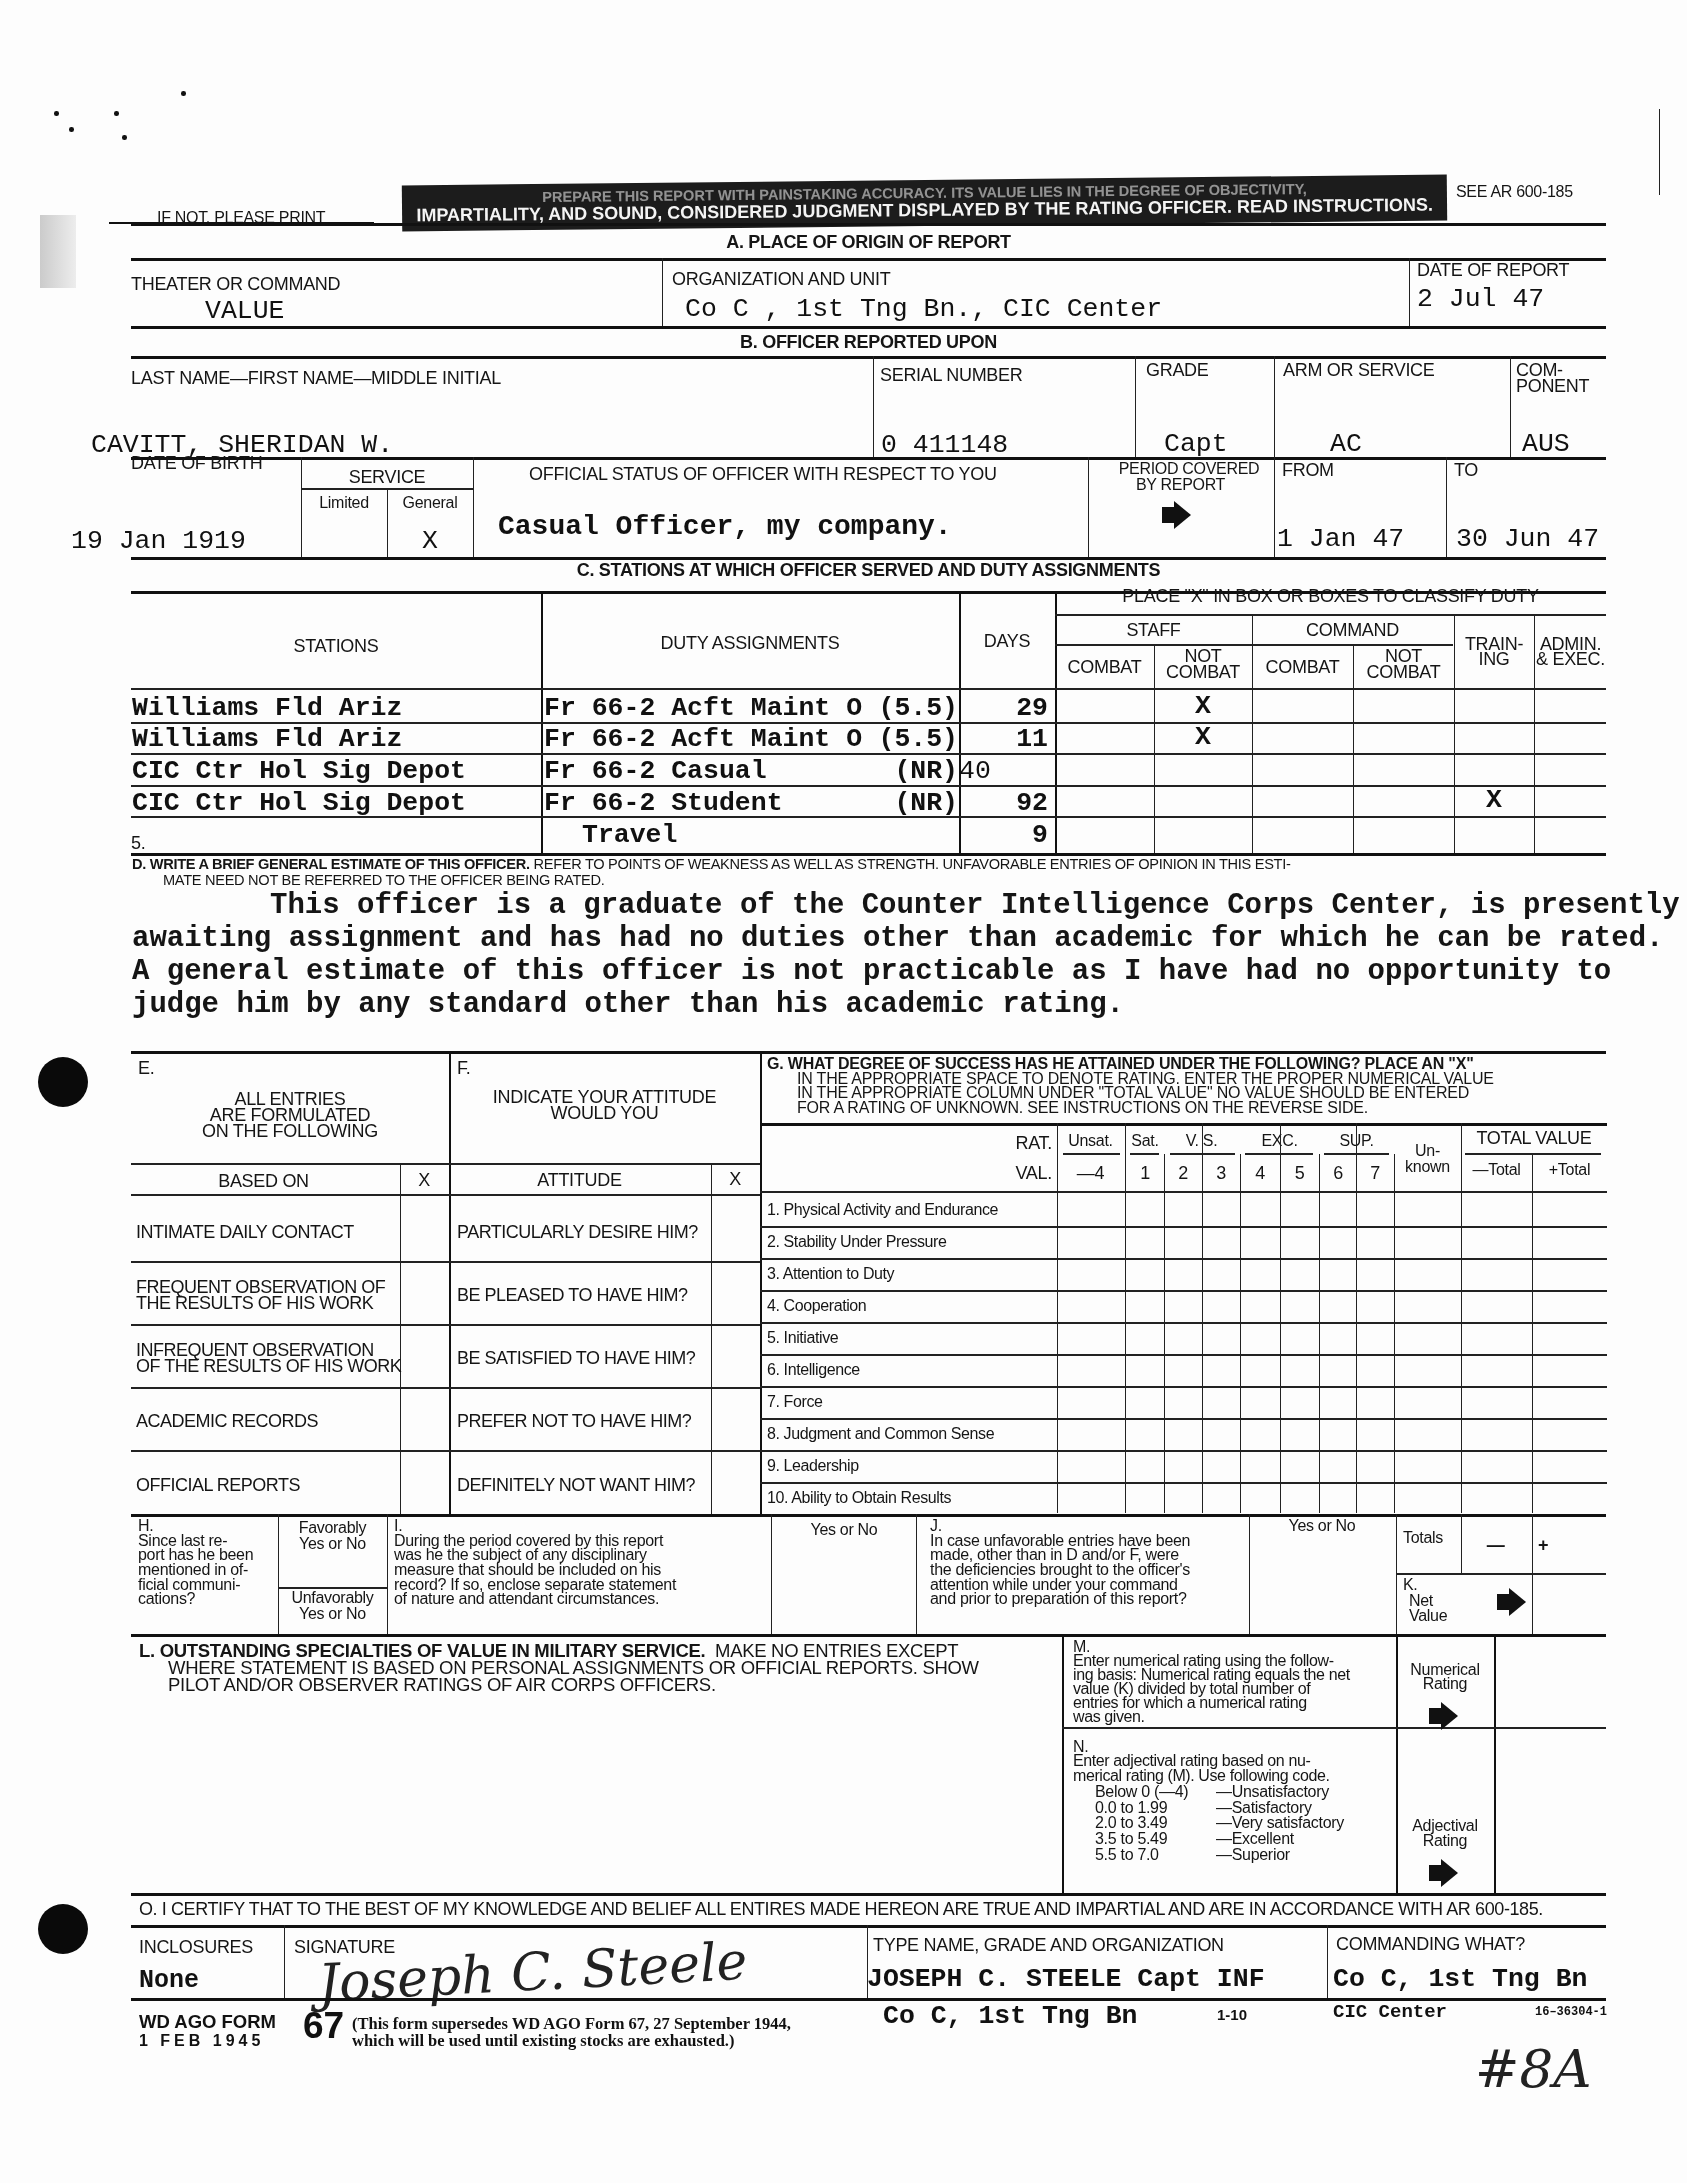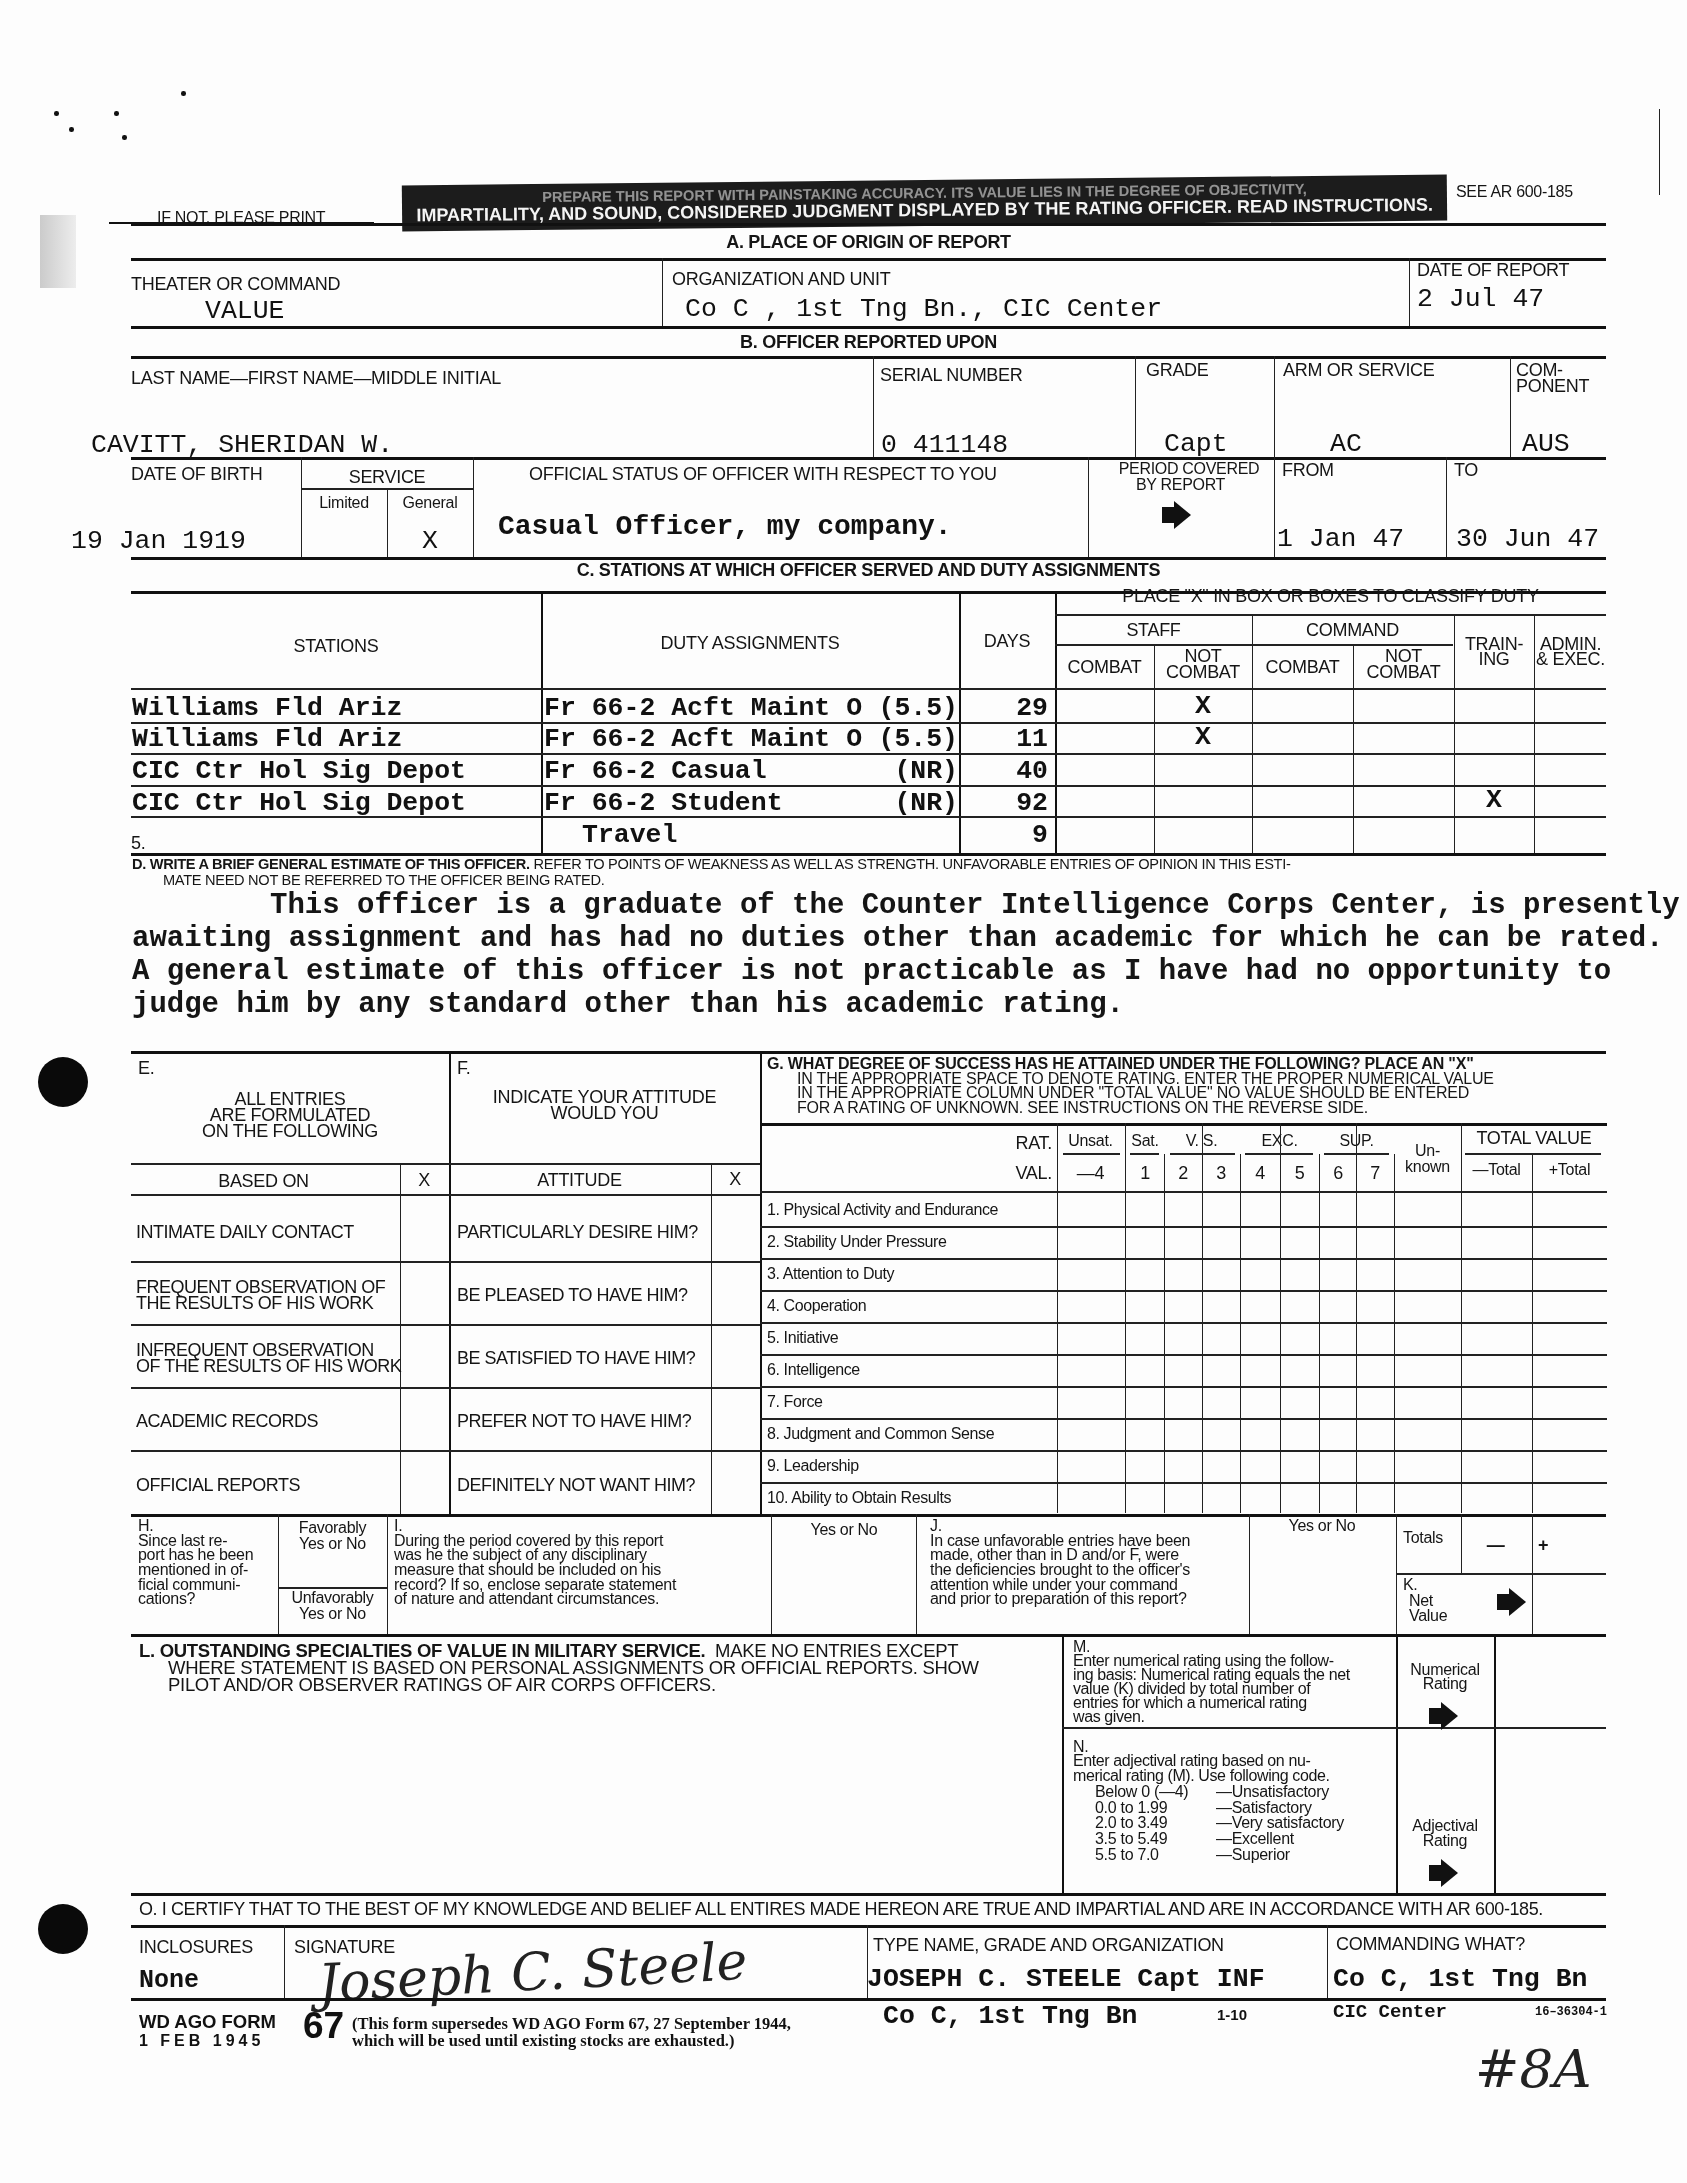--- a/index.html
+++ b/index.html
@@ -76,21 +76,21 @@
 <div class="vthin" style="left:1274px;top:356px;height:103px"></div>
 <div class="abs lbl" style="left:1283px;top:361px">ARM OR SERVICE</div>
 <div class="abs typed-n" style="left:1330px;top:429px">AC</div>
 <div class="vthin" style="left:1510px;top:356px;height:103px"></div>
 <div class="abs lbl" style="left:1516px;top:361px">COM-</div>
 <div class="abs lbl" style="left:1516px;top:377px">PONENT</div>
 <div class="abs typed-n" style="left:1522px;top:429px">AUS</div>
 
 <div class="hline" style="left:131px;top:457px;width:1475px"></div>
 
-<div class="abs lbl" style="left:131px;top:465px">DATE OF BIRTH</div>
+<div class="abs lbl" style="left:131px;top:454px">DATE OF BIRTH</div>
 <div class="abs typed-n" style="left:71px;top:526px">19 Jan 1919</div>
 <div class="vthin" style="left:301px;top:457px;height:103px"></div>
 <div class="abs lbl c" style="left:301px;top:468px;width:172px">SERVICE</div>
 <div class="hthin" style="left:301px;top:488px;width:172px"></div>
 <div class="abs lbl c small" style="left:301px;top:495px;width:86px">Limited</div>
 <div class="vthin" style="left:387px;top:488px;height:71px"></div>
 <div class="abs lbl c small" style="left:387px;top:495px;width:86px">General</div>
 <div class="abs typed-n c" style="left:387px;top:526px;width:86px">X</div>
 <div class="vthin" style="left:473px;top:457px;height:103px"></div>
 <div class="abs lbl" style="left:529px;top:465px">OFFICIAL STATUS OF OFFICER WITH RESPECT TO YOU</div>
@@ -259,21 +259,21 @@
 <div class="abs xmark c" style="left:1055px;top:722px;width:99px"></div>
 <div class="abs xmark c" style="left:1154px;top:722px;width:98px">X</div>
 <div class="abs xmark c" style="left:1252px;top:722px;width:101px"></div>
 <div class="abs xmark c" style="left:1353px;top:722px;width:101px"></div>
 <div class="abs xmark c" style="left:1454px;top:722px;width:80px"></div>
 <div class="abs xmark c" style="left:1534px;top:722px;width:73px"></div>
 <div class="hthin" style="left:131px;top:753px;width:1475px"></div>
 <div class="abs typed-n" style="left:132px;top:756px;font-weight:bold;font-size:26.5px">CIC Ctr Hol Sig Depot</div>
 <div class="abs typed-n" style="left:544px;top:756px;font-weight:bold;font-size:26.5px">Fr 66-2 Casual</div>
 <div class="abs typed-n" style="left:872px;top:756px;font-weight:bold;font-size:26.5px;width:86px;text-align:right">(NR)</div>
-<div class="abs typed-n" style="left:959px;top:756px;font-weight:bold;font-size:26.5px;width:89px;text-align:right">40</div>
+<div class="abs typed-n" style="left:959px;top:756px;font-weight:normal;font-size:26.5px;width:89px;">40</div>
 <div class="abs xmark c" style="left:1055px;top:754px;width:99px"></div>
 <div class="abs xmark c" style="left:1154px;top:754px;width:98px"></div>
 <div class="abs xmark c" style="left:1252px;top:754px;width:101px"></div>
 <div class="abs xmark c" style="left:1353px;top:754px;width:101px"></div>
 <div class="abs xmark c" style="left:1454px;top:754px;width:80px"></div>
 <div class="abs xmark c" style="left:1534px;top:754px;width:73px"></div>
 <div class="hthin" style="left:131px;top:785px;width:1475px"></div>
 <div class="abs typed-n" style="left:132px;top:788px;font-weight:bold;font-size:26.5px">CIC Ctr Hol Sig Depot</div>
 <div class="abs typed-n" style="left:544px;top:788px;font-weight:bold;font-size:26.5px">Fr 66-2 Student</div>
 <div class="abs typed-n" style="left:872px;top:788px;font-weight:bold;font-size:26.5px;width:86px;text-align:right">(NR)</div>

